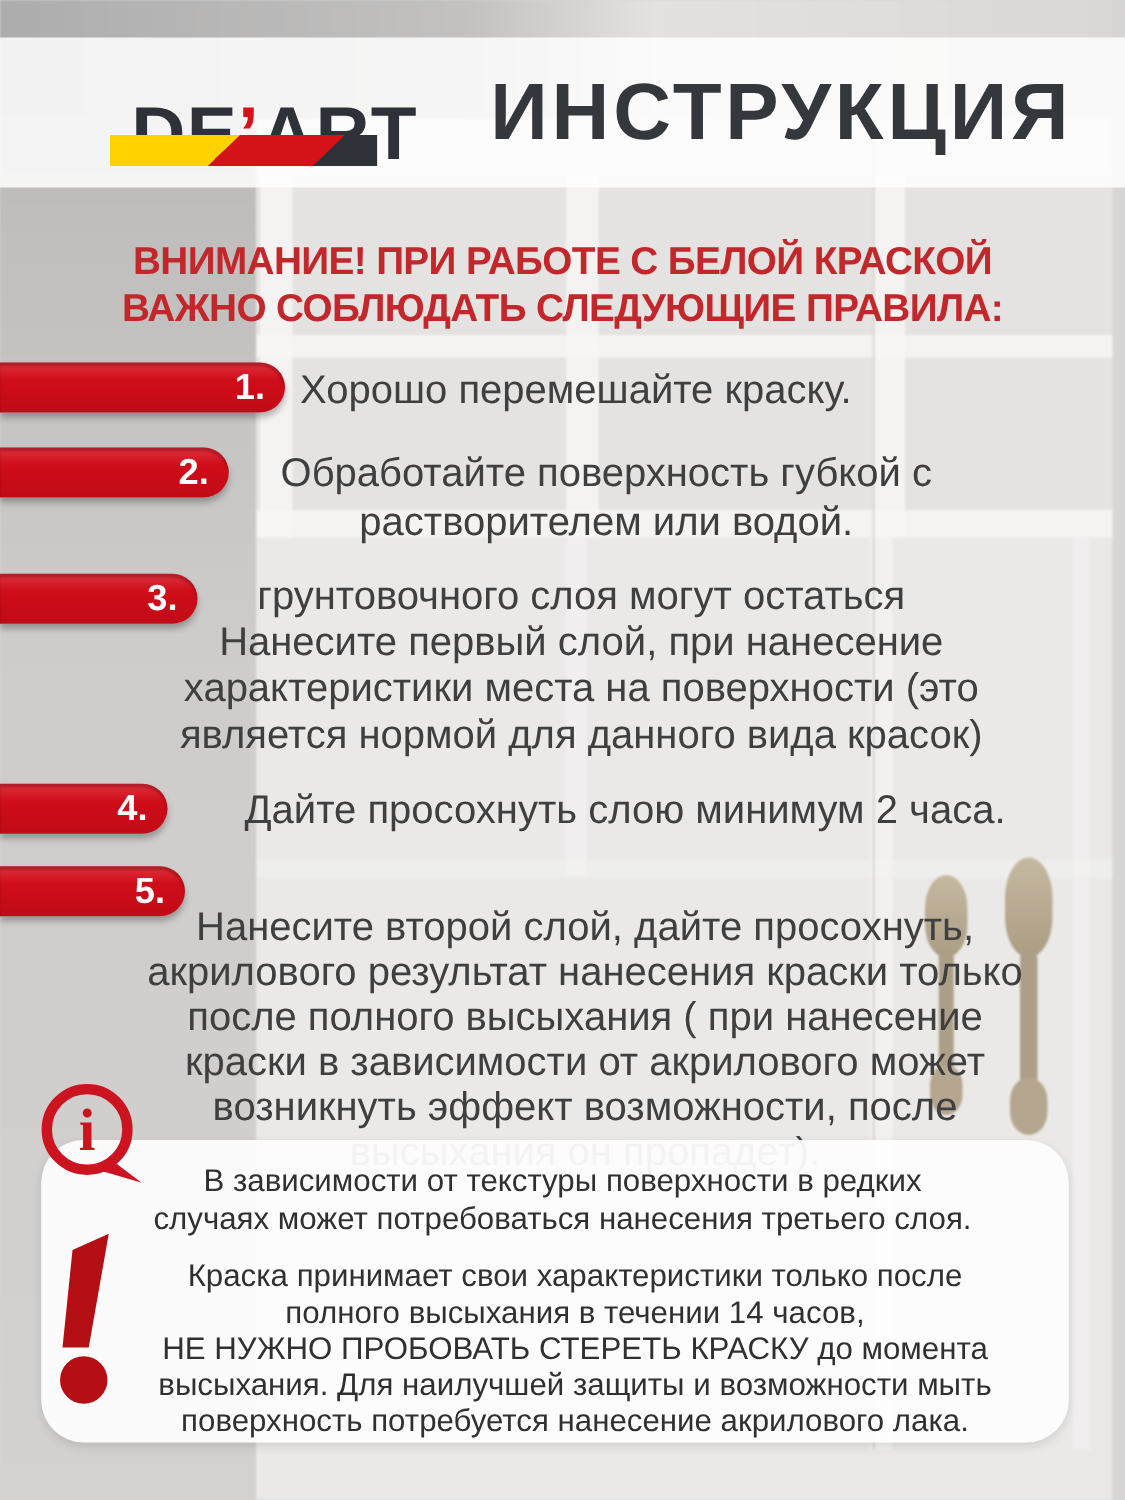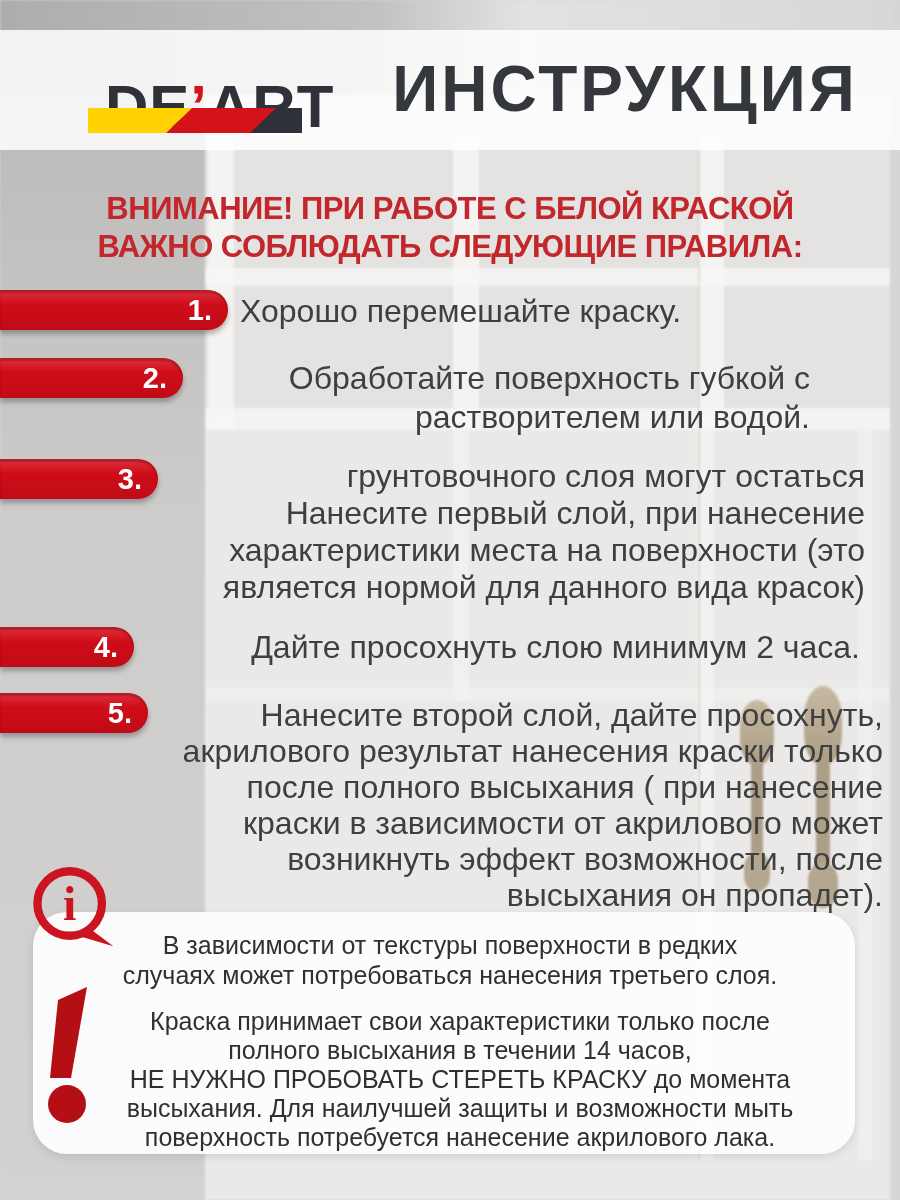--- a/index.html
+++ b/index.html
@@ -49,26 +49,26 @@
 
   
   .ribbon{left:0;height:40px;border-radius:0 20px 20px 0;
           background:linear-gradient(180deg,#e03340 0%,#cf0d19 35%,#c00b16 100%);
           box-shadow:0 4px 5px rgba(0,0,0,.28), inset 0 3px 2px rgba(90,0,6,.35);
           color:#fff;font-weight:bold;font-size:29px;
           display:flex;align-items:center;justify-content:flex-end;padding-right:16px;
           box-sizing:border-box;}
   .r1{top:290px;width:228px;} .r2{top:358px;width:183px;} .r3{top:459px;width:158px;}
   .r4{top:627px;width:134px;} .r5{top:693px;width:148px;}
-  .step-text{color:var(--text-dark,#3f3f3f);font-size:32px;line-height:37px;text-align:right;}
+  .step-text{color:var(--text-dark,#3f3f3f);font-size:32px;line-height:37px;text-align:center;}
   .s1{left:240px;top:293px;width:600px;text-align:left;}
   .s2{left:160px;top:359px;width:650px;line-height:39px;}
   .s3{left:65px;top:458px;width:800px;}
   .s4{left:140px;top:629px;width:720px;}
-  .s5{left:53px;top:697px;width:830px;line-height:36px;}
+  .s5{left:53px;top:723px;width:830px;line-height:36px;}
 
   
   .card{left:33px;top:912px;width:822px;height:242px;border-radius:34px;
         background:rgba(253,253,253,.95);box-shadow:0 3px 8px rgba(0,0,0,.10);}
   .note{color:#303030;font-size:25px;text-align:center;}
   .note1{left:90px;top:930px;width:720px;line-height:30px;}
   .note2{left:95px;top:1007px;width:730px;line-height:29px;}
   .info-svg{left:26px;top:864px;width:104px;height:104px;}
   .excl-svg{left:38px;top:978px;width:64px;height:150px;}
 </style>

